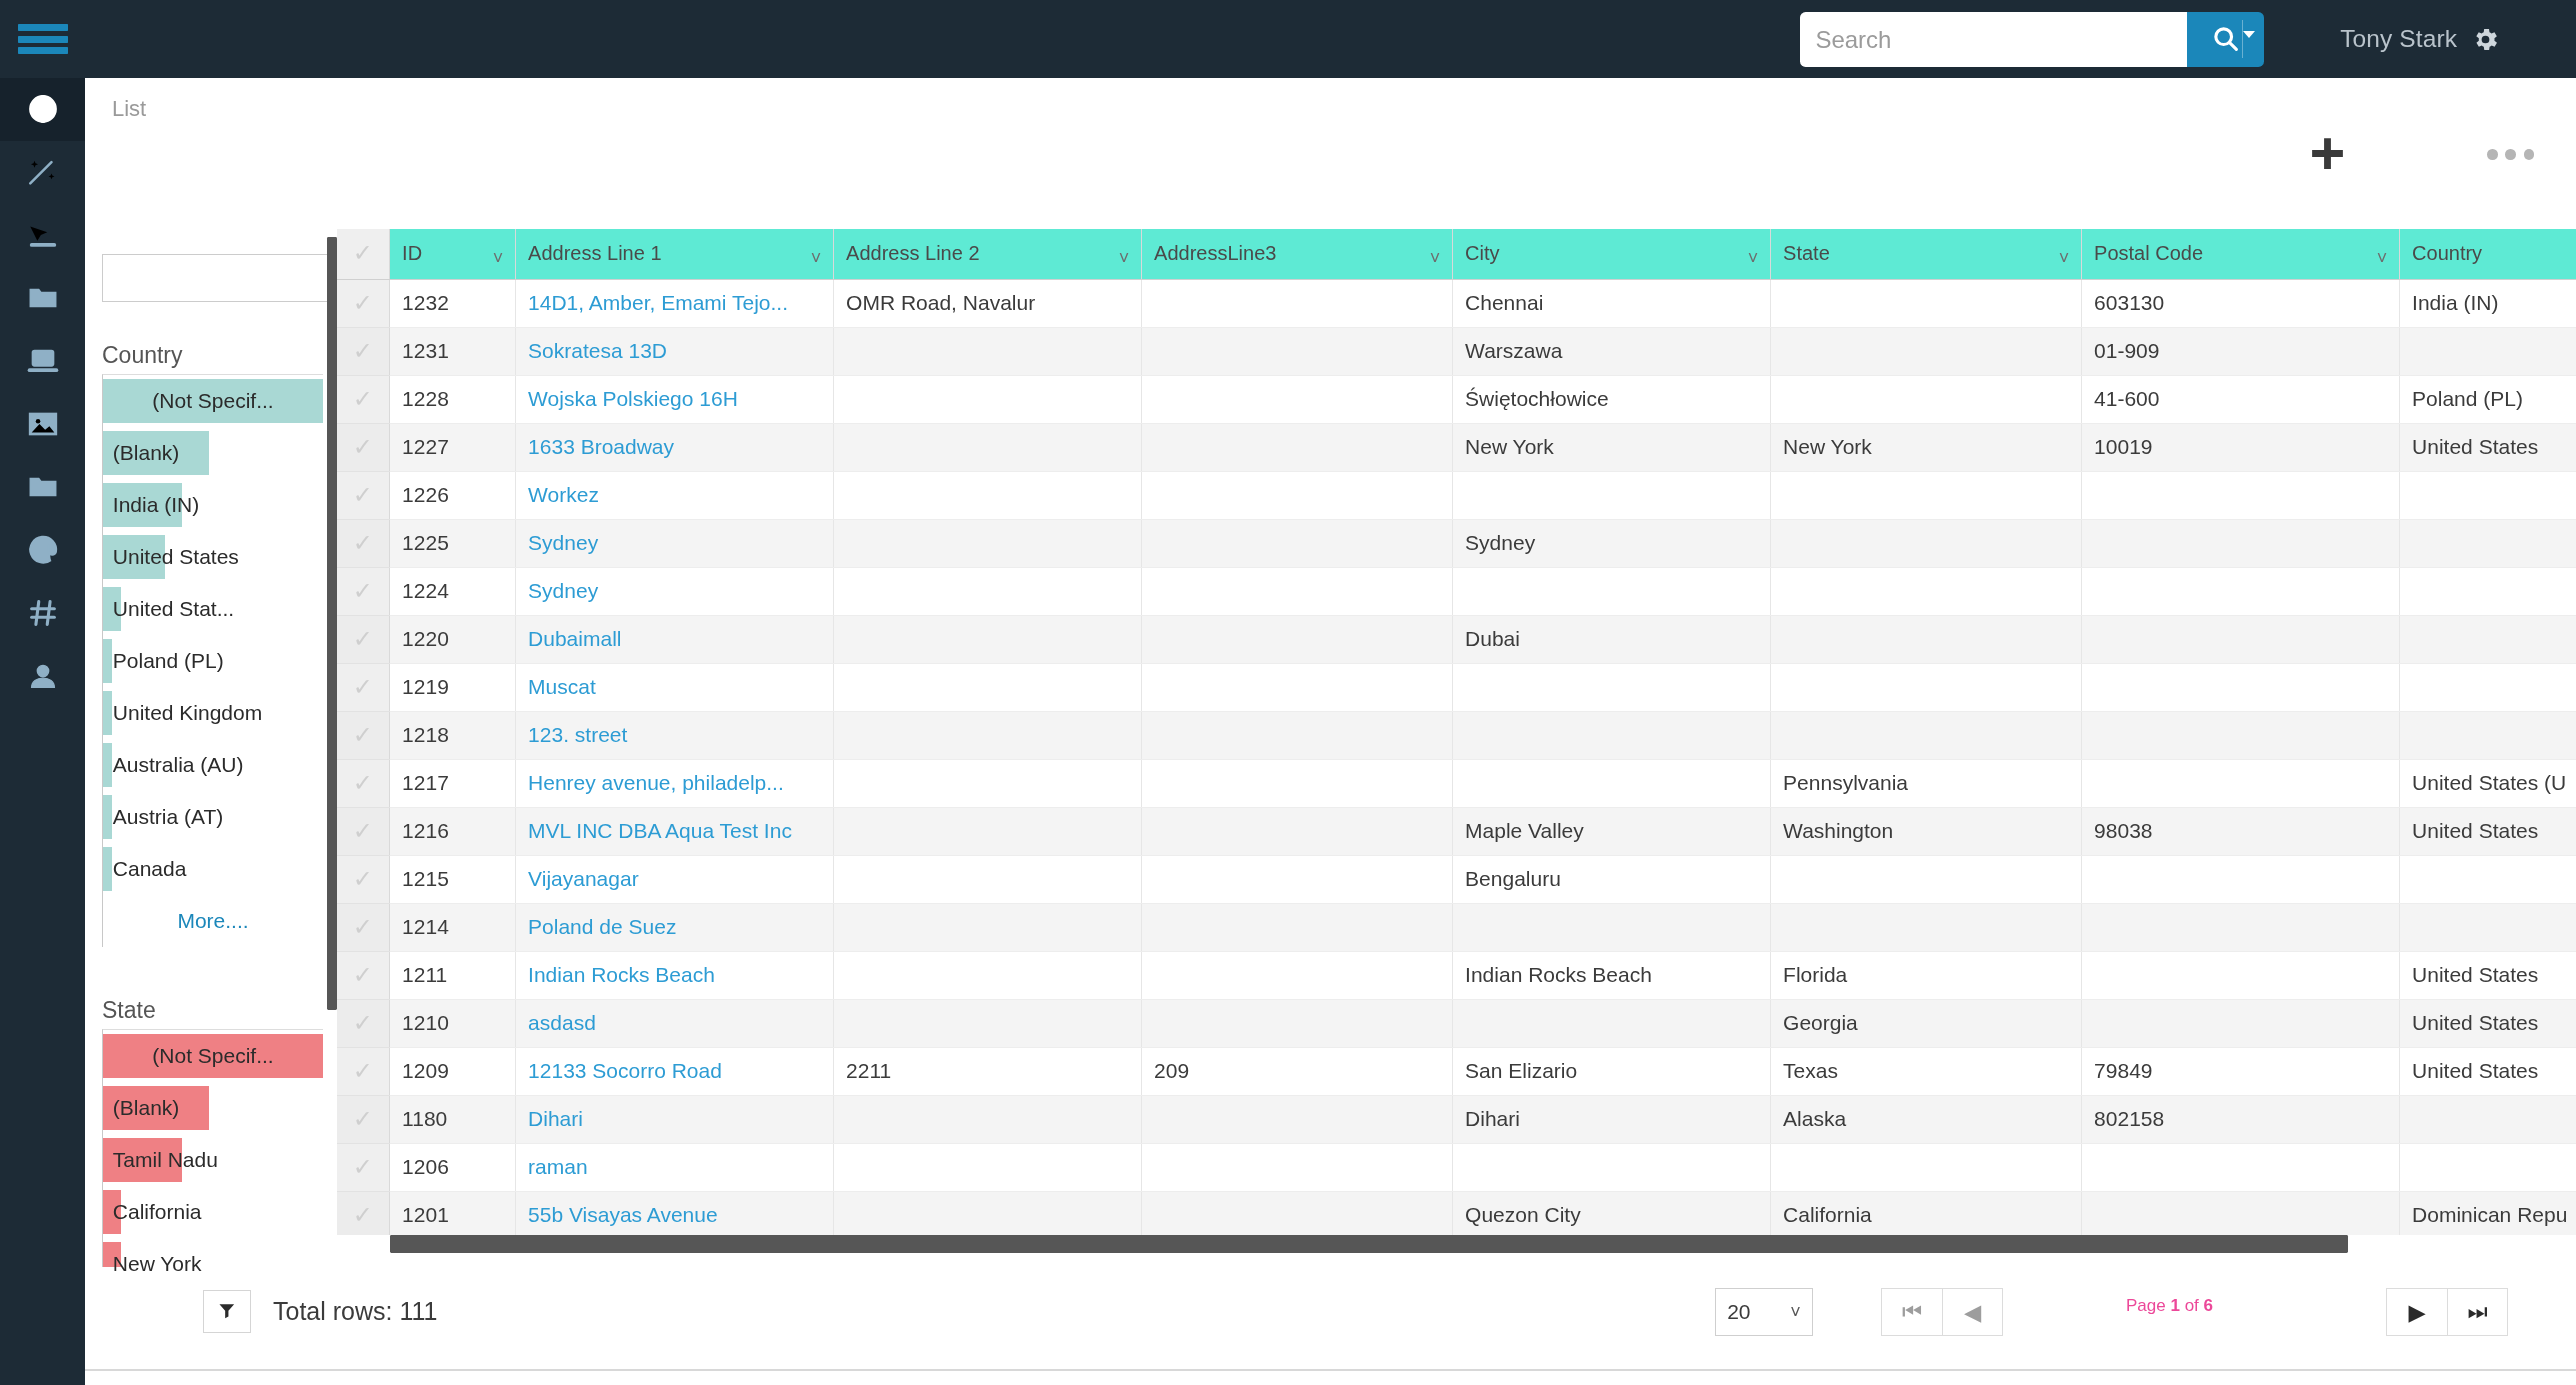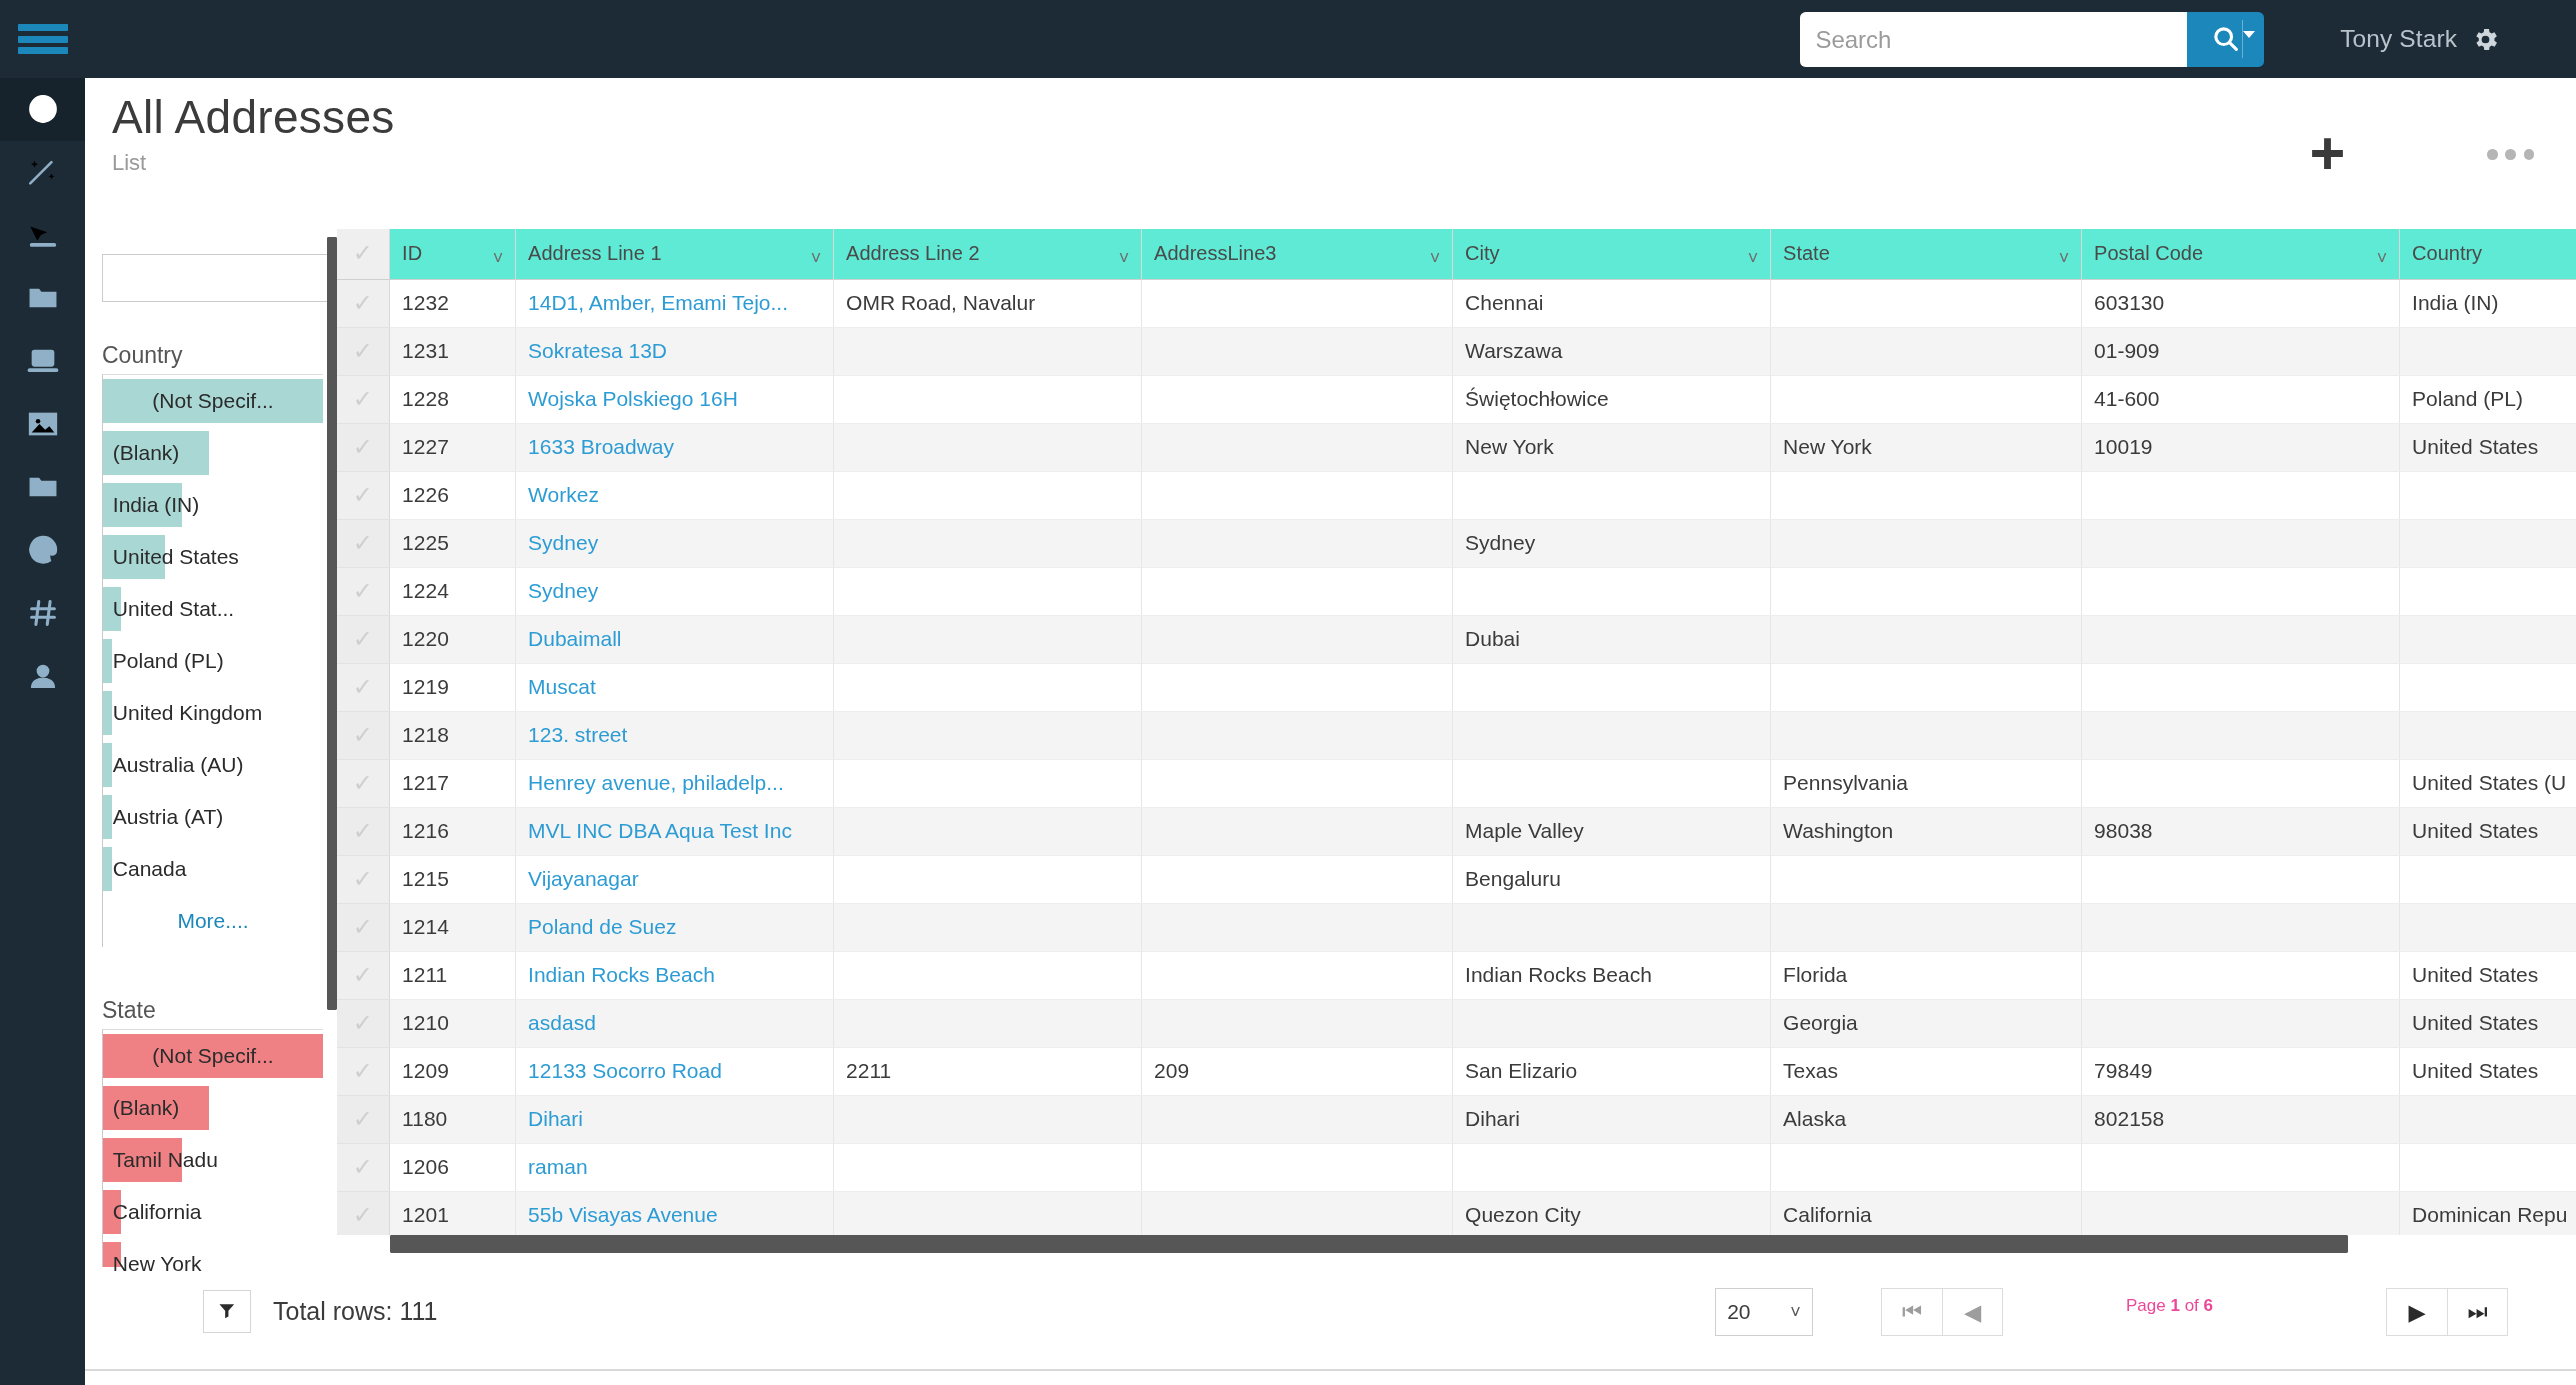--- a/index.html
+++ b/index.html
@@ -404,21 +404,20 @@
           <div class="facet-bar" style="width: 8%; background: rgb(239, 128, 132);"></div>
           <div class="facet-label">New York</div>
         </div>
       </div>
     </div>
 
   <div id="facet-scrollbar"></div>
 </div>
 
 <div id="page-head">
-  <div id="page-title">All Addresses</div>
   <div id="page-sub">List</div>
 </div>
 
 <div id="actions">
   <div class="action-btn" id="plus-btn">
     <span>
       <svg viewBox="0 0 24 24">
           <path d="M10 3h4v7h7v4h-7v7h-4v-7H3v-4h7z"></path>
         </svg>
     </span>

